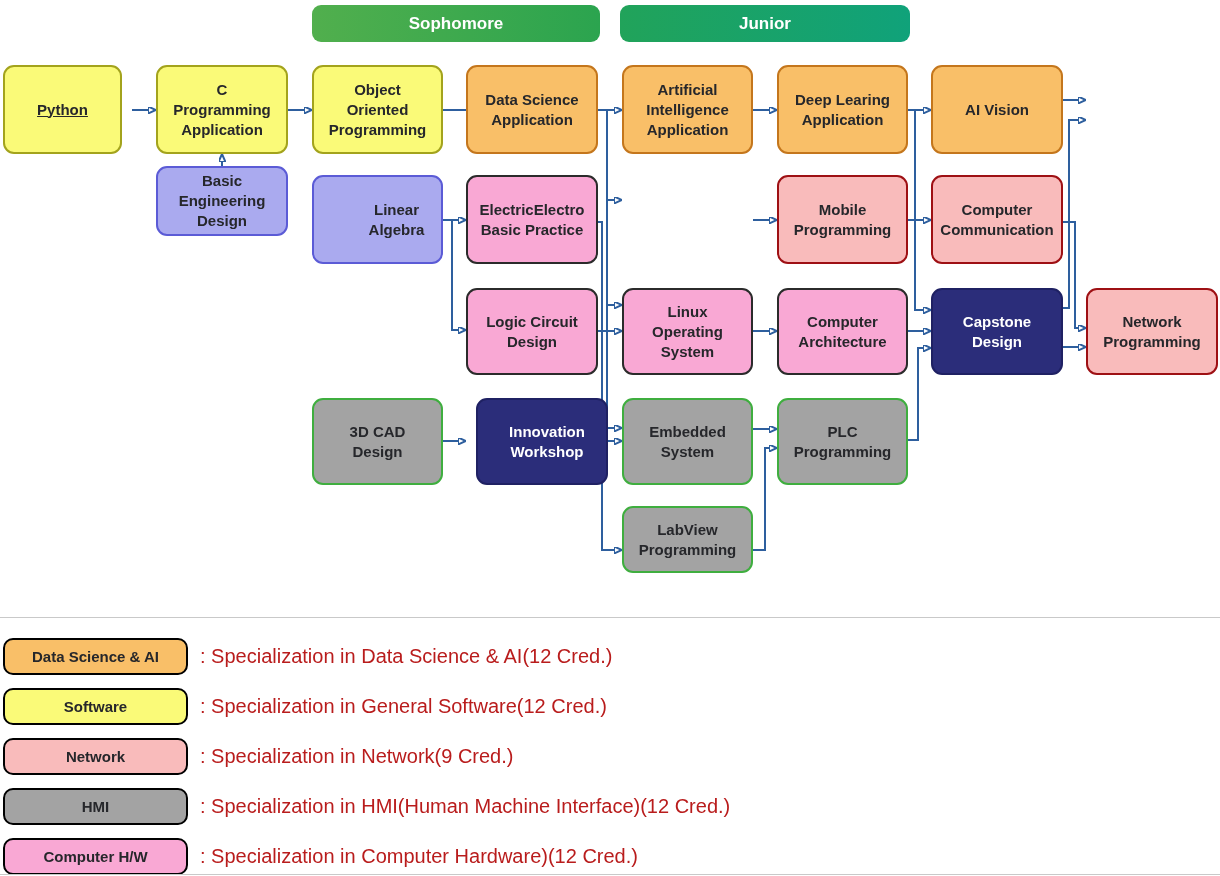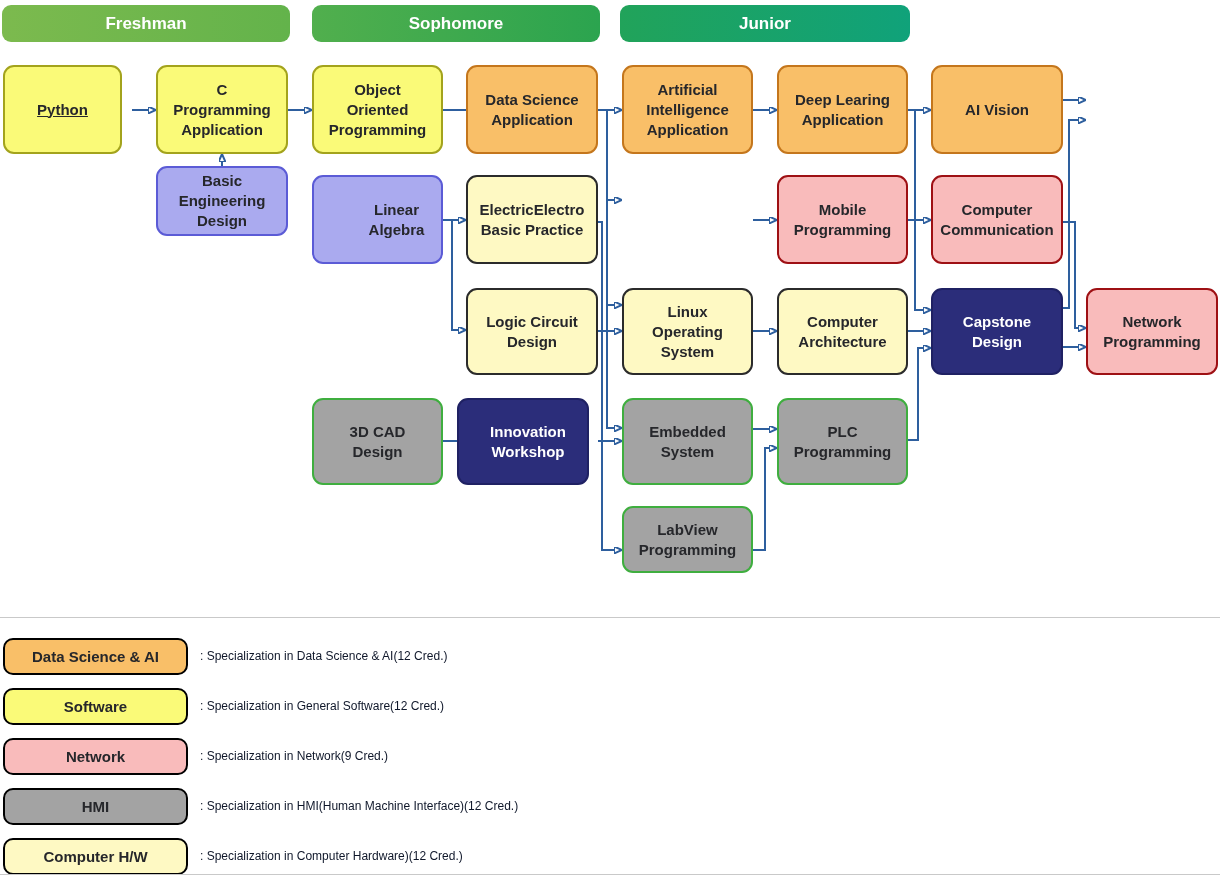--- a/index.html
+++ b/index.html
@@ -17,36 +17,36 @@
   .hdr-senior{background:linear-gradient(90deg,#0da28b,#18a5a6);}
   .node{
     position:absolute;box-sizing:border-box;border-radius:11px;border:2.5px solid #000;
     display:flex;align-items:center;justify-content:center;text-align:center;
     font-weight:bold;font-size:15px;line-height:20px;color:#26272b;white-space:pre-line;
     padding:2px;
   }
   .yellow{background:#fafa78;border-color:#a3a31c;}
   .orange{background:#f9bf68;border-color:#c4761c;}
   .purple{background:#aaaaef;border-color:#5b5bd6;}
-  .gray{background:#fef9c3;border-color:#2b2b2b;}
+  .gray{background:#f9a8d4;border-color:#2b2b2b;}
   .green{background:#a3a3a3;border-color:#3fae3f;}
   .navy{background:#2b2d7a;border-color:#1f2163;color:#ffffff;}
   .pink{background:#f9bbbb;border-color:#9e1014;}
   .wires{position:absolute;left:0;top:0;pointer-events:none;}
   .wires path{fill:none;stroke:#2e5f9e;stroke-width:2;}
   .hr{position:absolute;left:0;width:1220px;height:0;border-top:1.5px solid #c9c9c9;}
   .lrow{position:absolute;left:0;height:37px;}
   .pill{
     position:absolute;left:3px;top:0;width:185px;height:37px;box-sizing:border-box;
     border-radius:10px;border:2.5px solid #000;display:flex;align-items:center;justify-content:center;
     font-weight:bold;font-size:15px;color:#26272b;
   }
   .ldesc{
     position:absolute;left:200px;top:0;height:37px;line-height:37px;
-    font-size:12px;color:#0f172a;white-space:nowrap;
+    font-size:20px;color:#b91c1c;white-space:nowrap;
   }
 </style>
 </head>
 <body>
 
 <div class="stage">
 
   <svg class="wires" width="1220" height="617">
     <defs>
       <marker id="arr" markerWidth="8" markerHeight="7" refX="1" refY="3.5" orient="auto" markerUnits="userSpaceOnUse">
@@ -76,21 +76,20 @@
     <path d="M443,441 H459" marker-end="url(#arr)"></path>
     <path d="M598,441 H615" marker-end="url(#arr)"></path>
     <path d="M753,429 H770" marker-end="url(#arr)"></path>
     <path d="M753,550 H765 V448 H770" marker-end="url(#arr)"></path>
     <path d="M1063,100 H1079" marker-end="url(#arr)"></path>
     <path d="M1063,308 H1069 V120 H1079" marker-end="url(#arr)"></path>
     <path d="M1063,222 H1075 V328 H1079" marker-end="url(#arr)"></path>
     <path d="M1063,347 H1079" marker-end="url(#arr)"></path>
   </svg>
 
-  <div class="hdr hdr-freshman" style="left:2px;top:5px;width:288px;">Freshman</div>
   <div class="hdr hdr-sophomore" style="left:312px;top:5px;width:288px;">Sophomore</div>
   <div class="hdr hdr-junior" style="left:620px;top:5px;width:290px;">Junior</div>
 
   <div class="node yellow" style="left:3px;top:65px;width:119px;height:89px;text-decoration:underline;">Python</div>
   <div class="node yellow" style="left:156px;top:65px;width:132px;height:89px;">C
 Programming
 Application</div>
   <div class="node yellow" style="left:312px;top:65px;width:131px;height:89px;">Object
 Oriented
 Programming</div>
@@ -122,21 +121,21 @@
 System</div>
   <div class="node gray" style="left:777px;top:288px;width:131px;height:87px;">Computer
 Architecture</div>
   <div class="node navy" style="left:931px;top:288px;width:132px;height:87px;">Capstone
 Design</div>
   <div class="node pink" style="left:1086px;top:288px;width:132px;height:87px;">Network
 Programming</div>
 
   <div class="node green" style="left:312px;top:398px;width:131px;height:87px;">3D CAD
 Design</div>
-  <div class="node navy" style="left:457px;top:398px;width:132px;height:87px;padding-left:12px;">Innovation
+  <div class="node navy" style="left:476px;top:398px;width:132px;height:87px;padding-left:12px;">Innovation
 Workshop</div>
   <div class="node green" style="left:622px;top:398px;width:131px;height:87px;">Embedded
 System</div>
   <div class="node green" style="left:777px;top:398px;width:131px;height:87px;">PLC
 Programming</div>
 
   <div class="node green" style="left:622px;top:506px;width:131px;height:67px;">LabView
 Programming</div>
 
   <div class="hr" style="top:617px;"></div>

